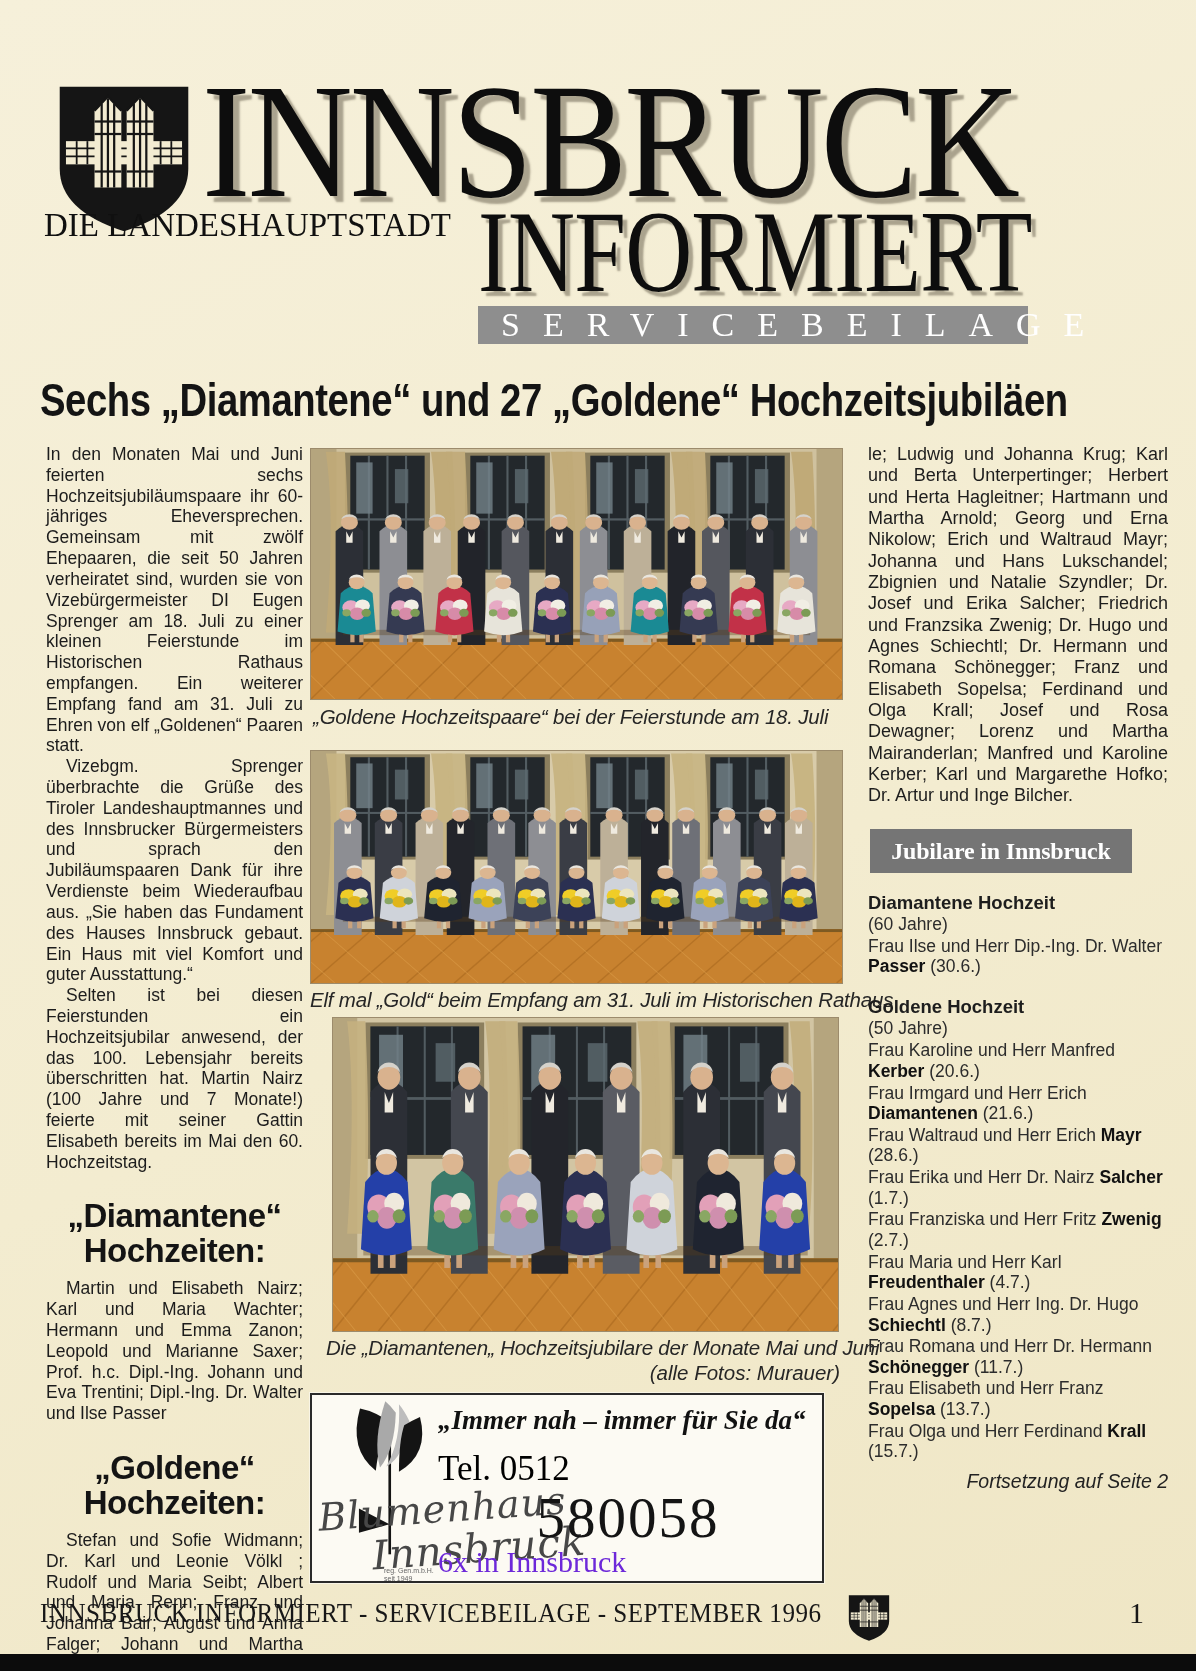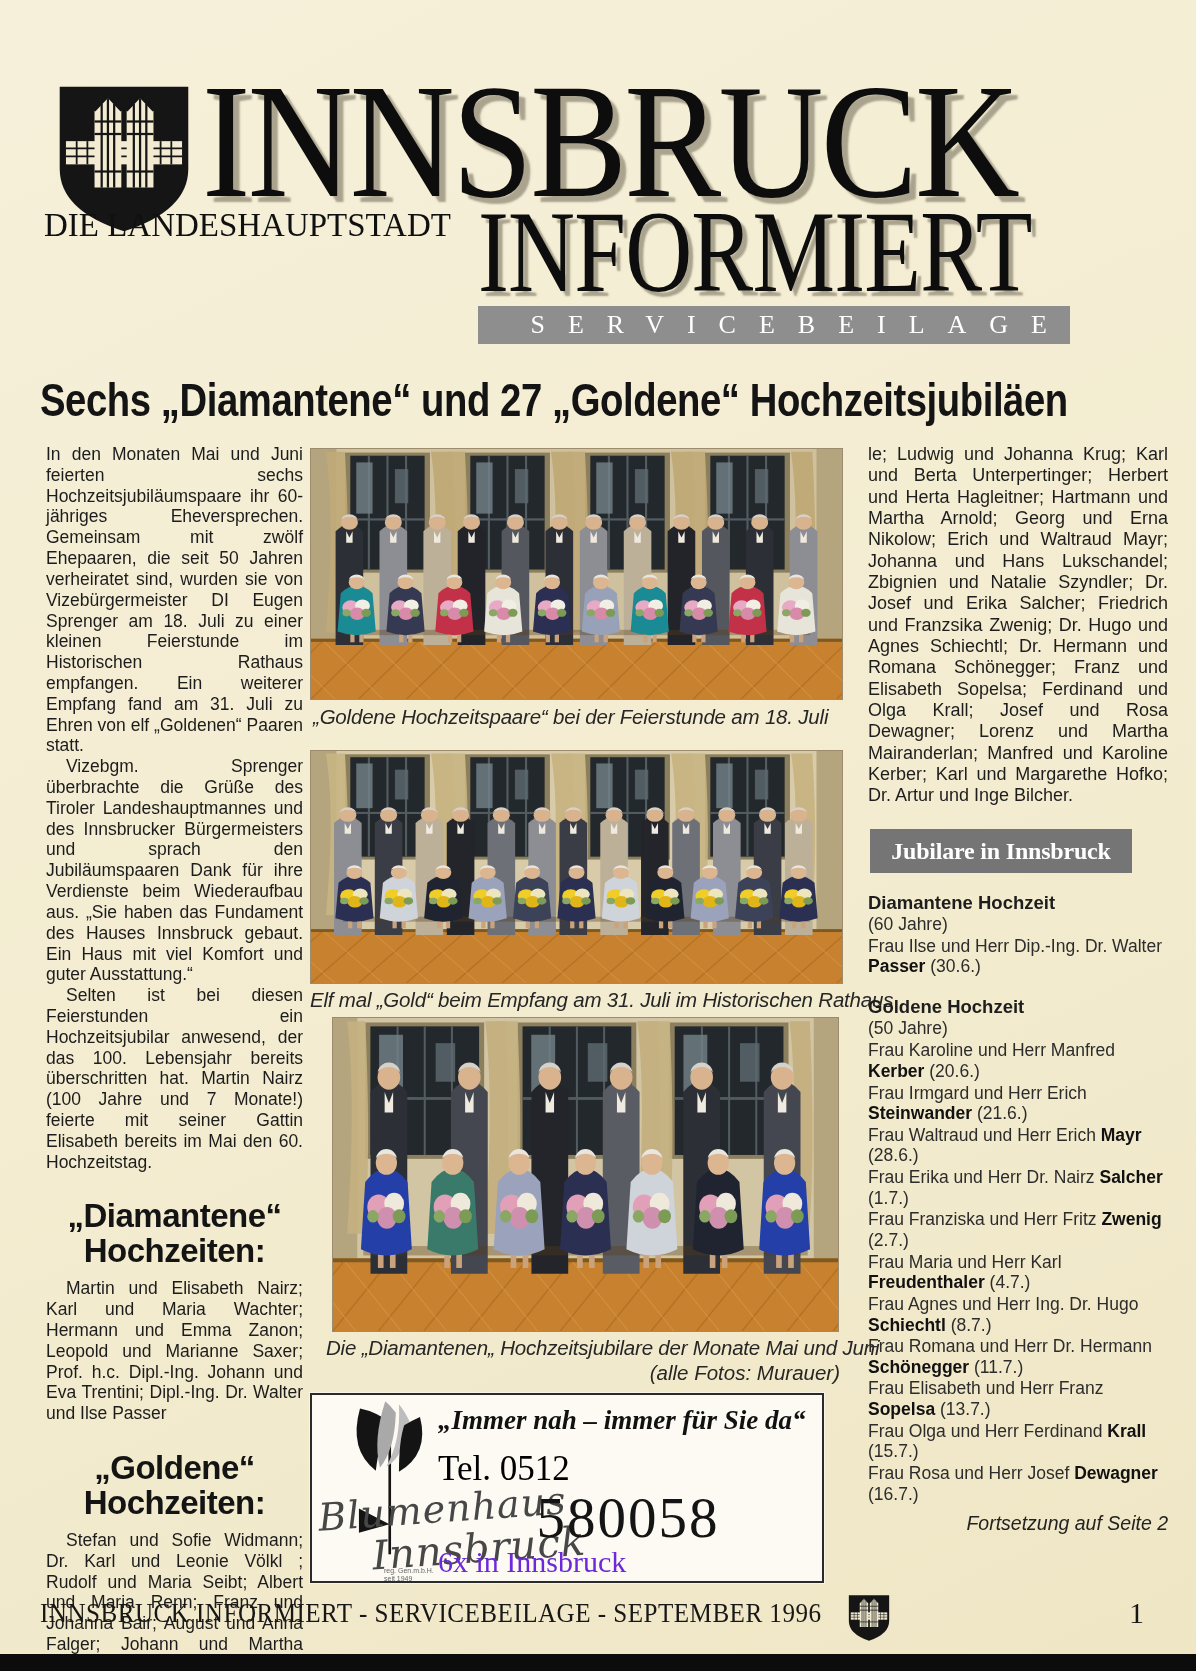--- a/index.html
+++ b/index.html
@@ -13,23 +13,23 @@
   .kicker{position:absolute;left:44px;top:206px;font-family:"Liberation Serif",serif;
           font-size:34px;color:#101010;white-space:nowrap;transform:scaleX(.97);transform-origin:left top}
   .title1{position:absolute;left:202px;top:60px}
   .title2{position:absolute;left:478px;top:194px}
   .stretch{display:inline-block;font-family:"Liberation Serif",serif;color:#0d0d0d;
            white-space:nowrap;transform-origin:left top;line-height:1}
   .t1{font-size:158px;letter-spacing:-3px;transform:scale(.92,1.03);
       text-shadow:7px 6px 2px rgba(95,88,70,.5)}
   .t2{font-size:116px;letter-spacing:-1px;transform:scale(.80,1.0);
       text-shadow:6px 5px 2px rgba(95,88,70,.5)}
-  .banner{position:absolute;left:478px;top:306px;width:592px;height:38px;background:#8e8e8e;
-          color:#fff;font-family:"Liberation Serif",serif;font-size:26px;line-height:38px;
-          letter-spacing:23px;text-indent:23px;text-align:right;white-space:nowrap}
+  .banner{position:absolute;left:478px;top:306px;width:550px;height:38px;background:#8e8e8e;
+          color:#fff;font-family:"Liberation Serif",serif;font-size:34px;line-height:38px;
+          letter-spacing:23px;text-indent:23px;text-align:center;white-space:nowrap}
 
   
   .headline{position:absolute;left:40px;top:374px;font-weight:bold;font-size:44px;color:#141414;
             letter-spacing:-.5px;white-space:nowrap;transform:scale(.87,1.06);transform-origin:left top}
 
   
   .col-left{position:absolute;left:46px;top:444px;width:257px}
   .body-p{font-size:17.5px;line-height:1.19;text-align:justify;color:#1c1c1c}
   .body-p.indent{text-indent:20px}
   .sec-h{font-size:33px;font-weight:bold;text-align:center;line-height:1.06;
@@ -818,30 +818,29 @@
   <section class="col-right">
     <p class="cont">le; Ludwig und Johanna Krug; Karl und Berta Unterpertinger; Herbert und Herta Hagleitner; Hartmann und Martha Arnold; Georg und Erna Nikolow; Erich und Waltraud Mayr; Johanna und Hans Lukschandel; Zbignien und Natalie Szyndler; Dr. Josef und Erika Salcher; Friedrich und Franzsika Zwenig; Dr. Hugo und Agnes Schiechtl; Dr. Hermann und Romana Schönegger; Franz und Elisabeth Sopelsa; Ferdinand und Olga Krall; Josef und Rosa Dewagner; Lorenz und Martha Mairanderlan; Manfred und Karoline Kerber; Karl und Margarethe Hofko; Dr. Artur und Inge Bilcher.</p>
     <div class="jub-title">Jubilare in Innsbruck</div>
     <div id="jub-groups">
         <div class="jub-h">Diamantene Hochzeit</div>
         <div class="jub-y">(60 Jahre)</div>
         <div class="jub-e"><span>Frau Ilse und Herr Dip.-Ing. Dr. Walter </span><b>Passer</b><span> (30.6.)</span></div>
         <div class="jub-h">Goldene Hochzeit</div>
         <div class="jub-y">(50 Jahre)</div>
         <div class="jub-e"><span>Frau Karoline und Herr Manfred </span><b>Kerber</b><span> (20.6.)</span></div>
-        <div class="jub-e"><span>Frau Irmgard und Herr Erich </span><b>Steinwander</b><span> (21.6.)</span></div>
+        <div class="jub-e"><span>Frau Irmgard und Herr Erich </span><b>Diamantenen</b><span> (21.6.)</span></div>
         <div class="jub-e"><span>Frau Waltraud und Herr Erich </span><b>Mayr</b><span> (28.6.)</span></div>
         <div class="jub-e"><span>Frau Erika und Herr Dr. Nairz </span><b>Salcher</b><span> (1.7.)</span></div>
         <div class="jub-e"><span>Frau Franziska und Herr Fritz </span><b>Zwenig</b><span> (2.7.)</span></div>
         <div class="jub-e"><span>Frau Maria und Herr Karl </span><b>Freudenthaler</b><span> (4.7.)</span></div>
         <div class="jub-e"><span>Frau Agnes und Herr Ing. Dr. Hugo </span><b>Schiechtl</b><span> (8.7.)</span></div>
         <div class="jub-e"><span>Frau Romana und Herr Dr. Hermann </span><b>Schönegger</b><span> (11.7.)</span></div>
         <div class="jub-e"><span>Frau Elisabeth und Herr Franz </span><b>Sopelsa</b><span> (13.7.)</span></div>
         <div class="jub-e"><span>Frau Olga und Herr Ferdinand </span><b>Krall</b><span> (15.7.)</span></div>
-        <div class="jub-e"><span>Frau Rosa und Herr Josef </span><b>Dewagner</b><span> (16.7.)</span></div>
       </div>
     <div class="fortsetzung">Fortsetzung auf Seite 2</div>
   </section>
 
   <footer class="footer">
     <span class="footer-text">INNSBRUCK INFORMIERT - SERVICEBEILAGE - SEPTEMBER 1996</span>
     <svg class="coa-small">
         <use href="#coa"></use>
       </svg>
     <span class="pagenum">1</span>

